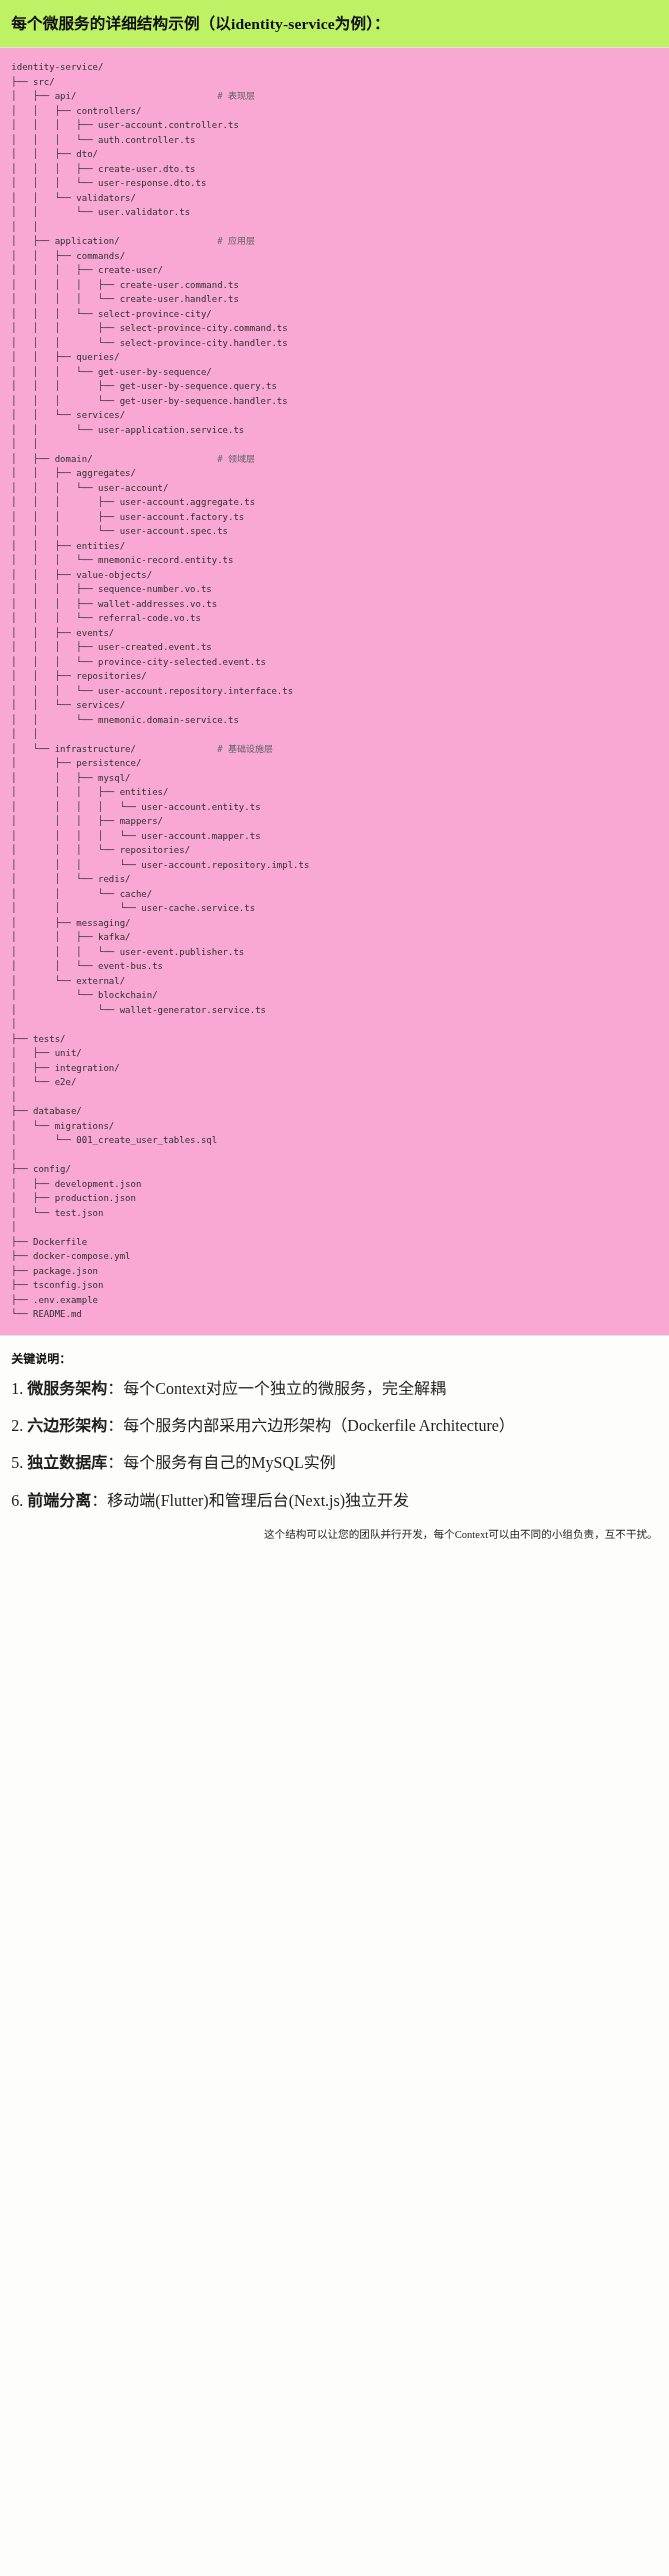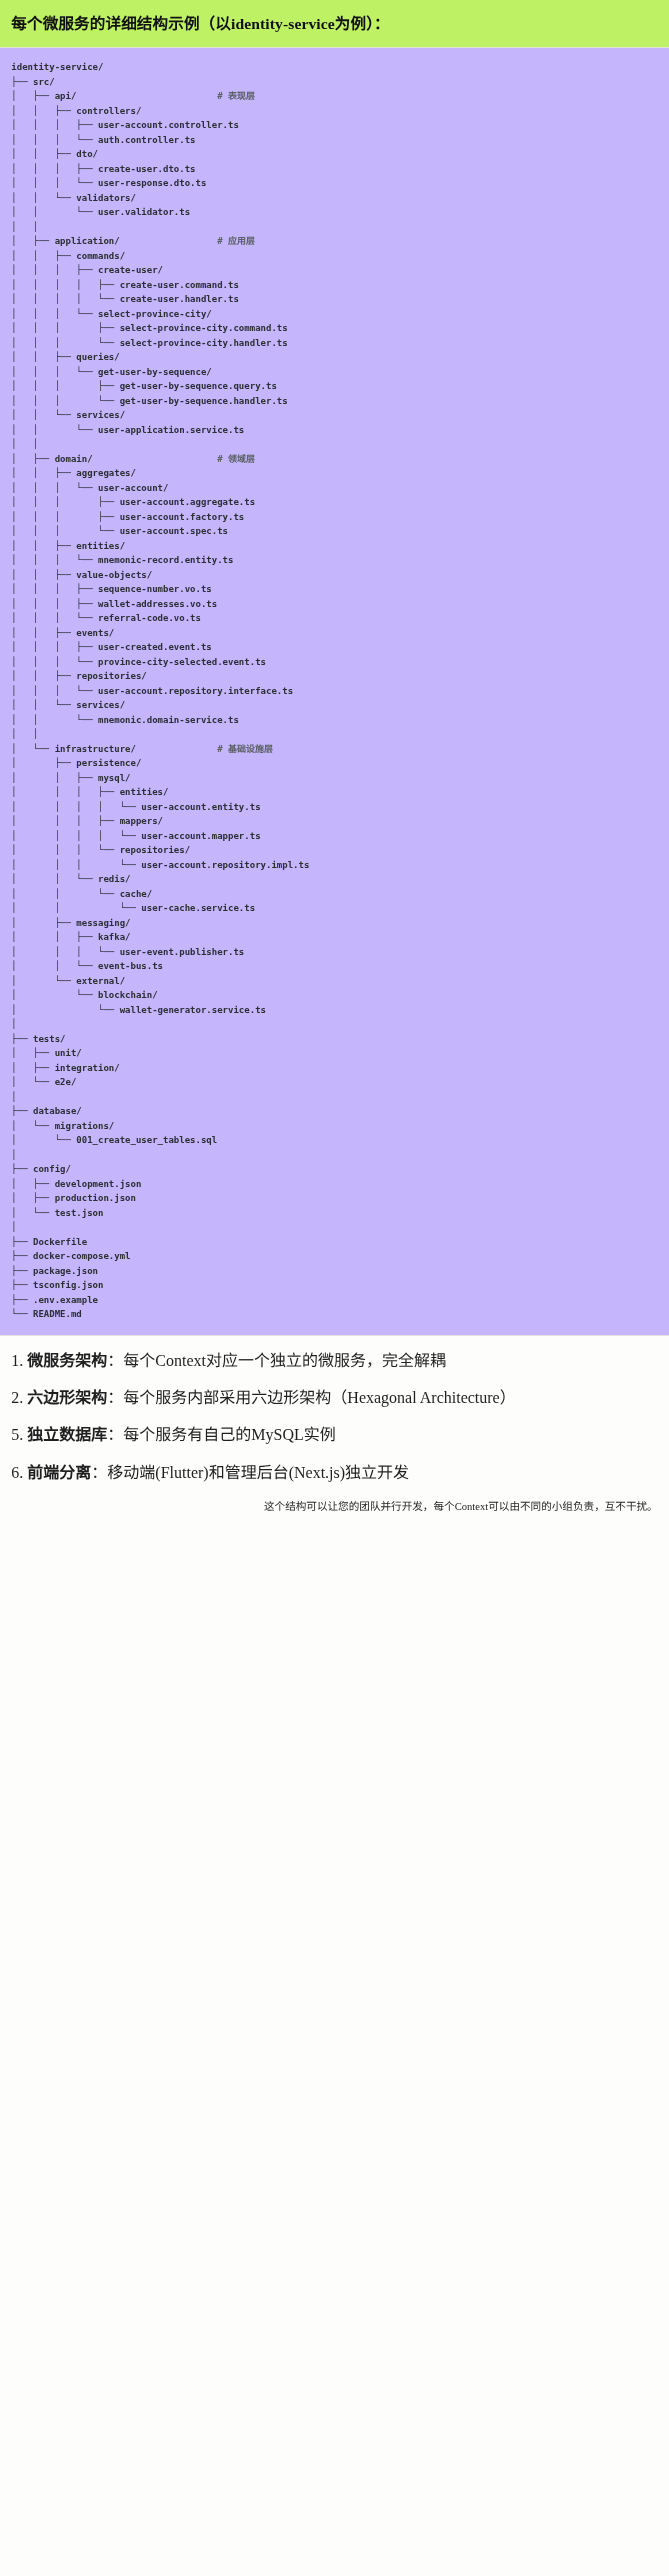--- a/index.html
+++ b/index.html
@@ -27,24 +27,23 @@
     font-size: 15.6px;
     line-height: 1.3;
     font-weight: 700;
     font-family: "Liberation Serif", "DejaVu Serif", serif;
     letter-spacing: 0.1px;
     color: #111;
   }
 
   
   .tree-block {
-    background: #c4b5fd;
+    background: #f9a8d4;
     padding: 12.5px 11.3px 13.8px 11.3px;
     box-sizing: border-box;
-    font-weight: bold;
   }
   .tree-pre {
     margin: 0;
     font-family: "DejaVu Sans Mono", "Liberation Mono", monospace;
     font-size: 9px;
     line-height: 14.5px;
     color: #2b2f33;
     white-space: pre;
     letter-spacing: 0px;
     tab-size: 4;
@@ -191,28 +190,29 @@
 │
 ├── Dockerfile
 ├── docker-compose.yml
 ├── package.json
 ├── tsconfig.json
 ├── .env.example
 └── README.md</code></pre>
 </div>
 
 <div class="notes-block">
+  <h2 class="notes-title">关键说明：</h2>
   <ol class="notes-list">
     <li>
       <span class="note-num">1.</span>
       <span class="note-term">微服务架构</span><span class="note-body">：</span><span class="note-body">每个Context对应一个独立的微服务，完全解耦</span>
     </li>
     <li>
       <span class="note-num">2.</span>
-      <span class="note-term">六边形架构</span><span class="note-body">：</span><span class="note-body">每个服务内部采用六边形架构（Hexagonal Architecture）</span>
+      <span class="note-term">六边形架构</span><span class="note-body">：</span><span class="note-body">每个服务内部采用六边形架构（Dockerfile Architecture）</span>
     </li>
     <li>
       <span class="note-num">5.</span>
       <span class="note-term">独立数据库</span><span class="note-body">：</span><span class="note-body">每个服务有自己的MySQL实例</span>
     </li>
     <li>
       <span class="note-num">6.</span>
       <span class="note-term">前端分离</span><span class="note-body">：</span><span class="note-body">移动端(Flutter)和管理后台(Next.js)独立开发</span>
     </li>
   </ol>

